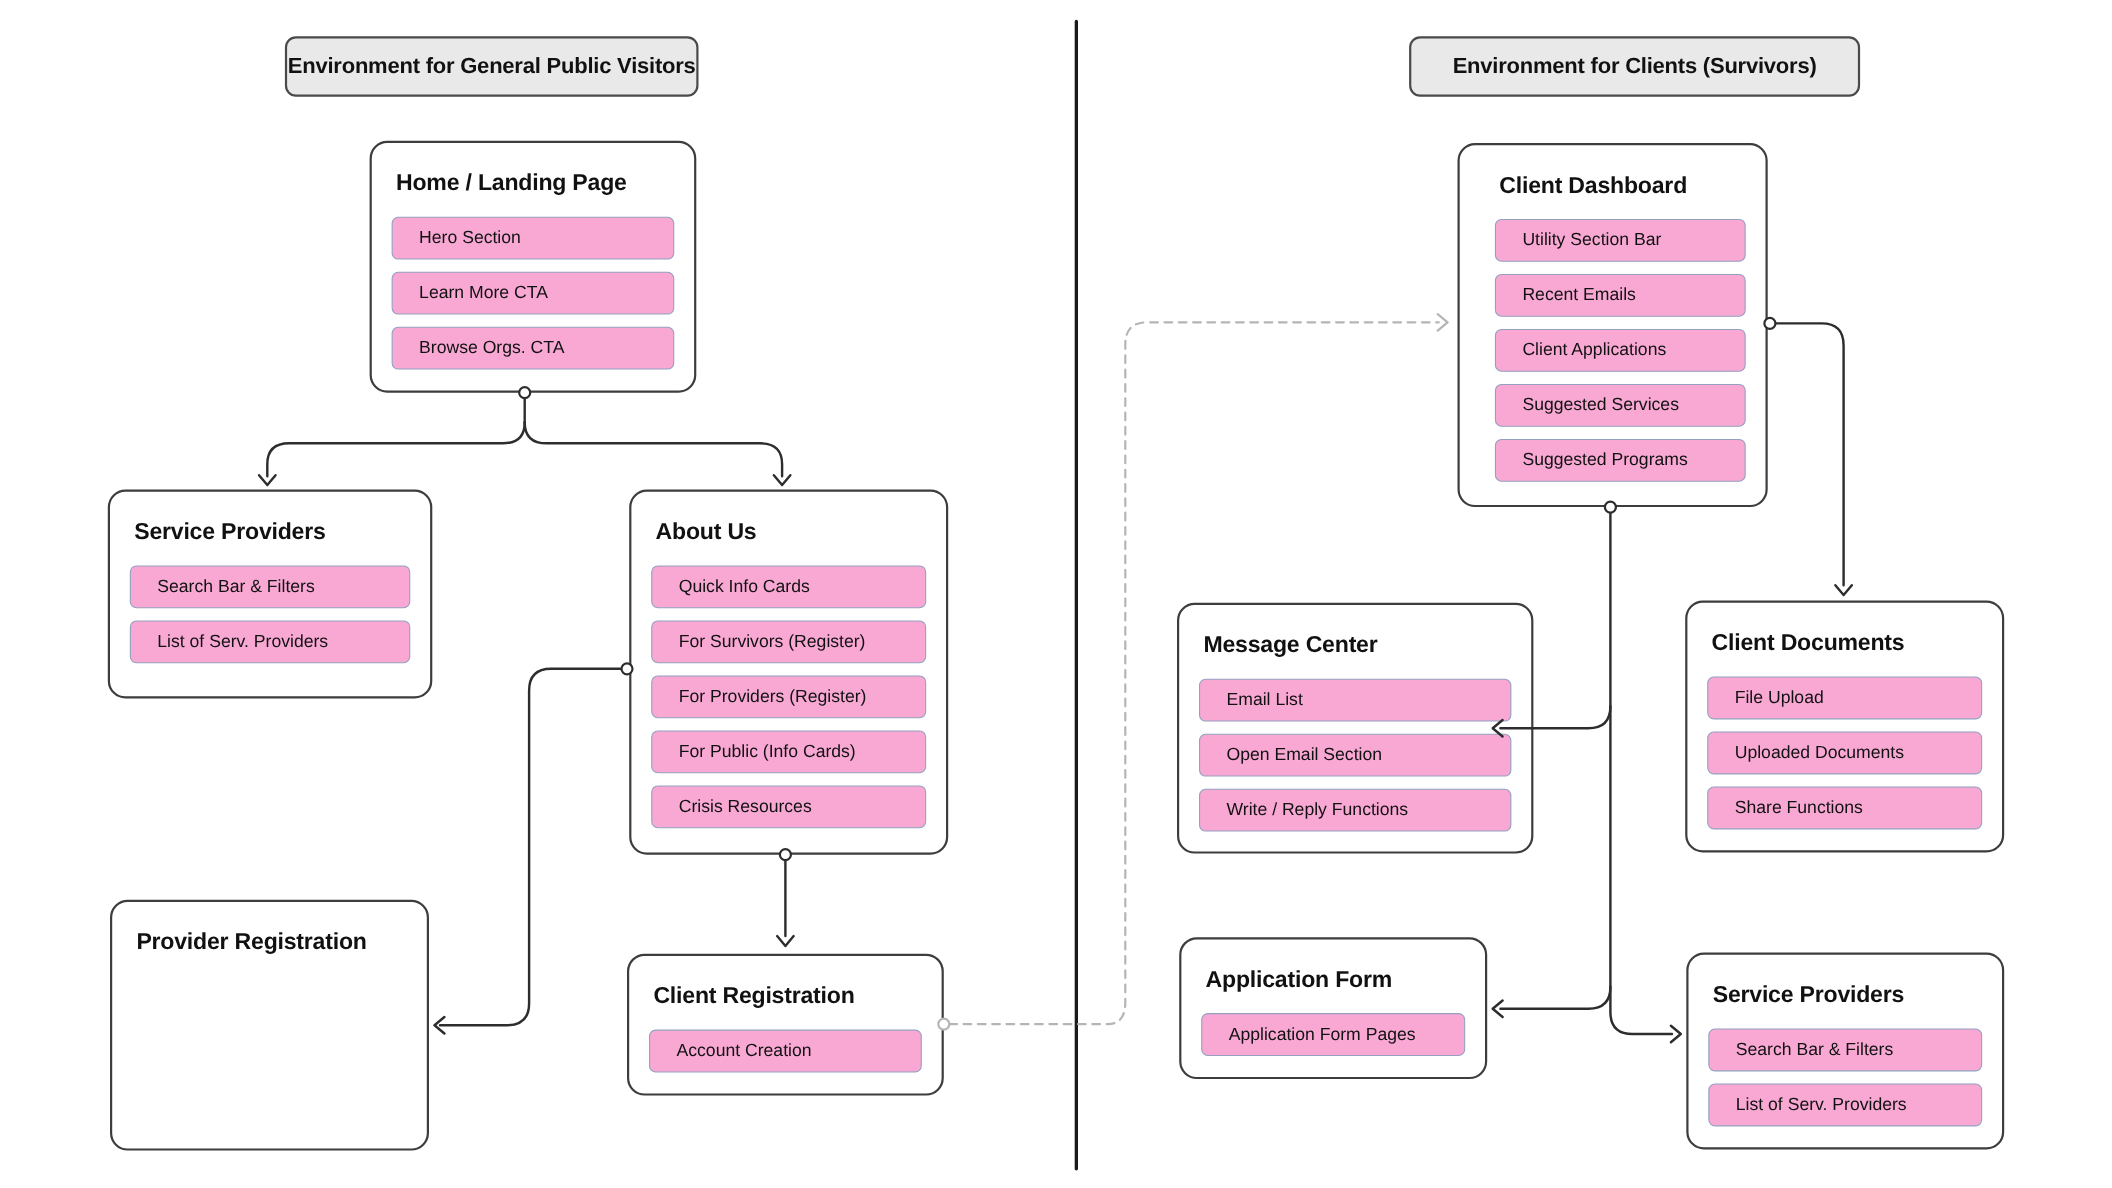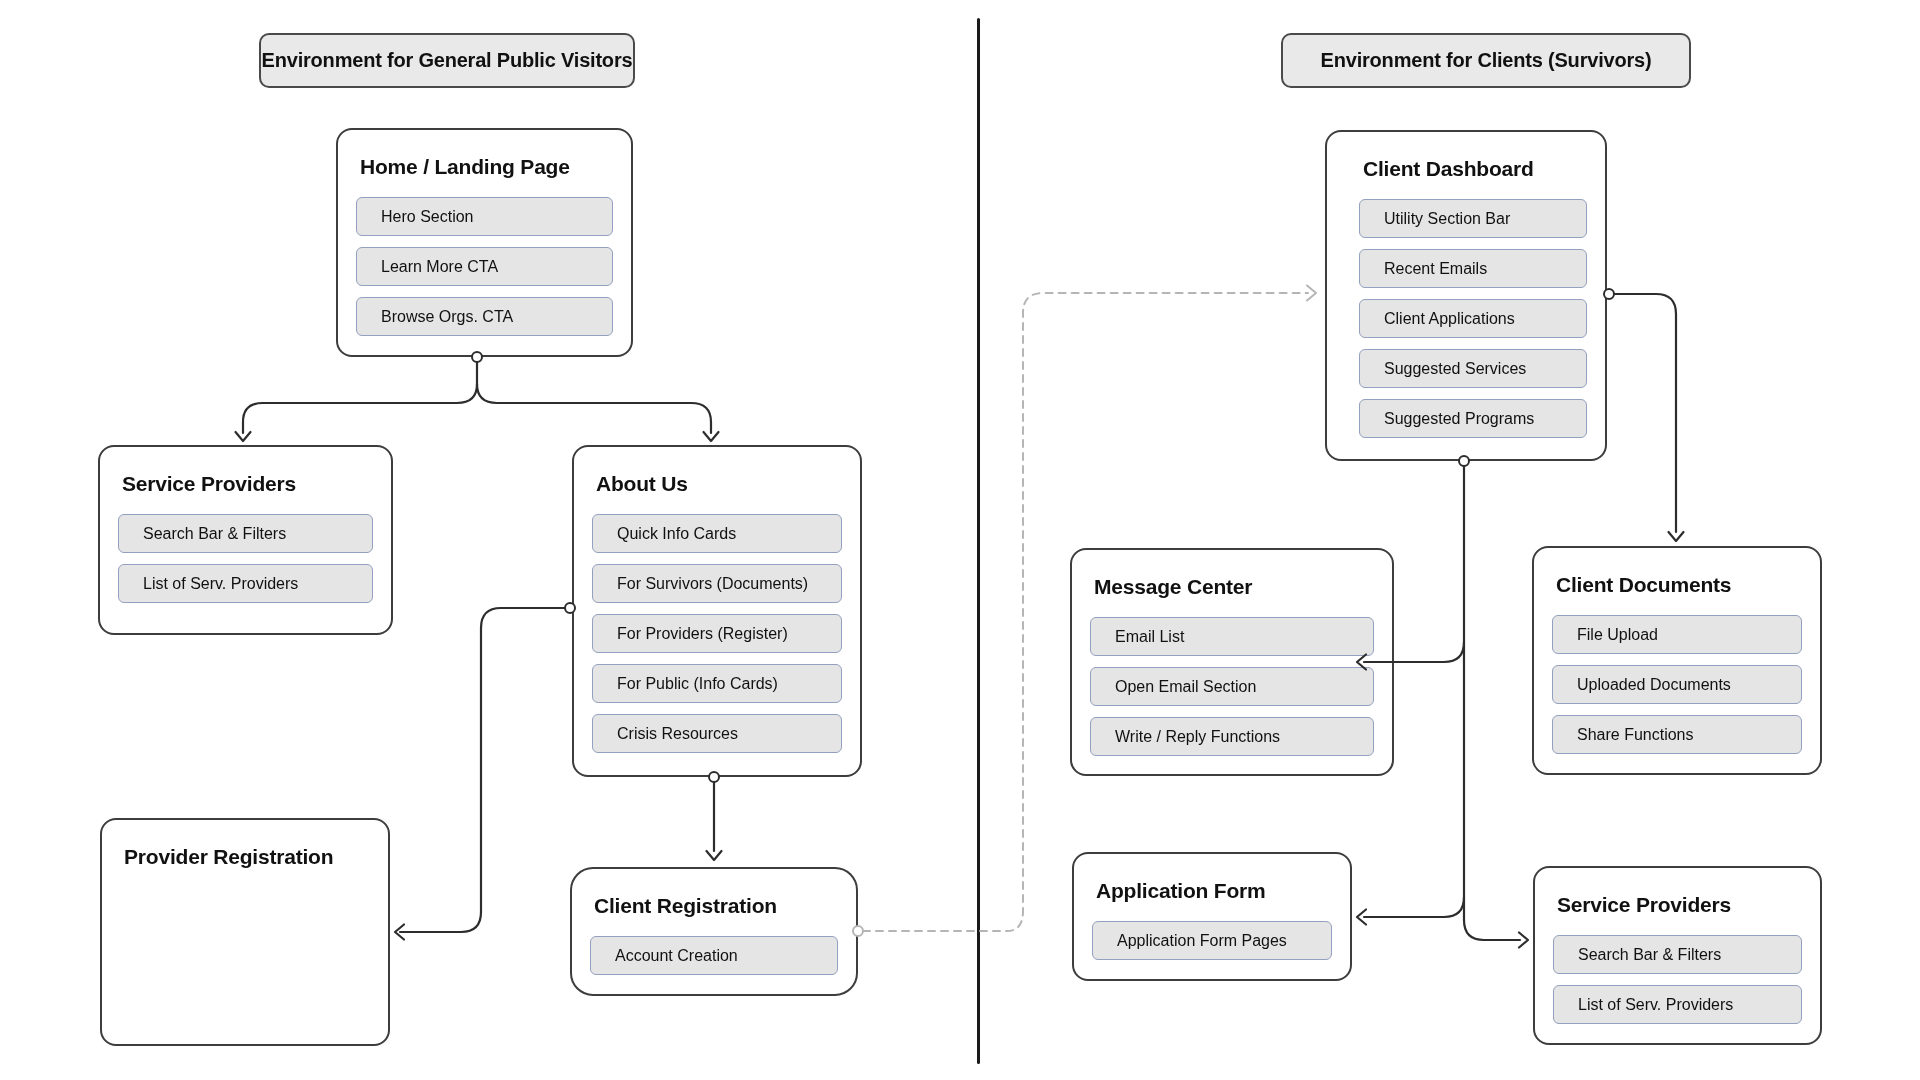--- a/index.html
+++ b/index.html
@@ -16,28 +16,28 @@
   .env-header.public{left:259px;top:33px;width:376px;height:55px;}
   .env-header.clients{left:1281px;top:33px;width:410px;height:55px;align-items:center;}
   .card{
     position:absolute;background:#ffffff;border:2px solid #3d3d3d;border-radius:16px;
     box-sizing:border-box;padding:20px 18px 0;
   }
   .card-title{font-size:21px;line-height:30px;font-weight:bold;margin:2px 4px 0;letter-spacing:-0.2px;white-space:nowrap;}
   .card-items{margin-top:15px;display:flex;flex-direction:column;gap:11px;}
   .pill{
     height:39px;box-sizing:border-box;display:flex;align-items:center;
-    background:#e5e5e5;border:1.5px solid #94a0bf;border-radius:6px;
+    background:#f9a8d4;border:1.5px solid #94a0bf;border-radius:6px;
     padding-left:24px;font-size:16px;white-space:nowrap;
   }
   [data-card="home"]{left:336px;top:128px;width:297px;height:229px;}
   [data-card="service-providers-left"]{left:98px;top:445px;width:295px;height:190px;}
   [data-card="about-us"]{left:572px;top:445px;width:290px;height:332px;}
   [data-card="provider-registration"]{left:100px;top:818px;width:290px;height:228px;}
-  [data-card="client-registration"]{left:570px;top:867px;width:288px;height:129px;border-radius:23px;}
+  [data-card="client-registration"]{left:570px;top:867px;width:288px;height:129px;}
   [data-card="client-dashboard"]{left:1325px;top:130px;width:282px;height:331px;padding-left:32px;}
   [data-card="message-center"]{left:1070px;top:548px;width:324px;height:228px;}
   [data-card="client-documents"]{left:1532px;top:546px;width:290px;height:229px;}
   [data-card="application-form"]{left:1072px;top:852px;width:280px;height:129px;}
   [data-card="service-providers-right"]{left:1533px;top:866px;width:289px;height:179px;}
   svg.wires{position:absolute;left:0;top:0;pointer-events:none;}
   .wire{fill:none;stroke:#2d2d2d;stroke-width:2.2;stroke-linecap:round;}
   .wire.dashed{stroke:#b5b5b5;stroke-dasharray:7 6;stroke-width:2;}
   .head{fill:none;stroke:#2d2d2d;stroke-width:2.2;stroke-linecap:round;stroke-linejoin:round;}
   .head.grey{stroke:#b5b5b5;stroke-width:2;}
@@ -70,21 +70,21 @@
     <div class="card-title">Service Providers</div>
     <div class="card-items">
         <div class="pill">Search Bar &amp; Filters</div>
         <div class="pill">List of Serv. Providers</div>
       </div>
   </div>
   <div class="card" data-card="about-us">
     <div class="card-title">About Us</div>
     <div class="card-items">
         <div class="pill">Quick Info Cards</div>
-        <div class="pill">For Survivors (Documents)</div>
+        <div class="pill">For Survivors (Register)</div>
         <div class="pill">For Providers (Register)</div>
         <div class="pill">For Public (Info Cards)</div>
         <div class="pill">Crisis Resources</div>
       </div>
   </div>
   <div class="card" data-card="provider-registration">
     <div class="card-title">Provider Registration</div>
   </div>
   <div class="card" data-card="client-registration">
     <div class="card-title">Client Registration</div>

